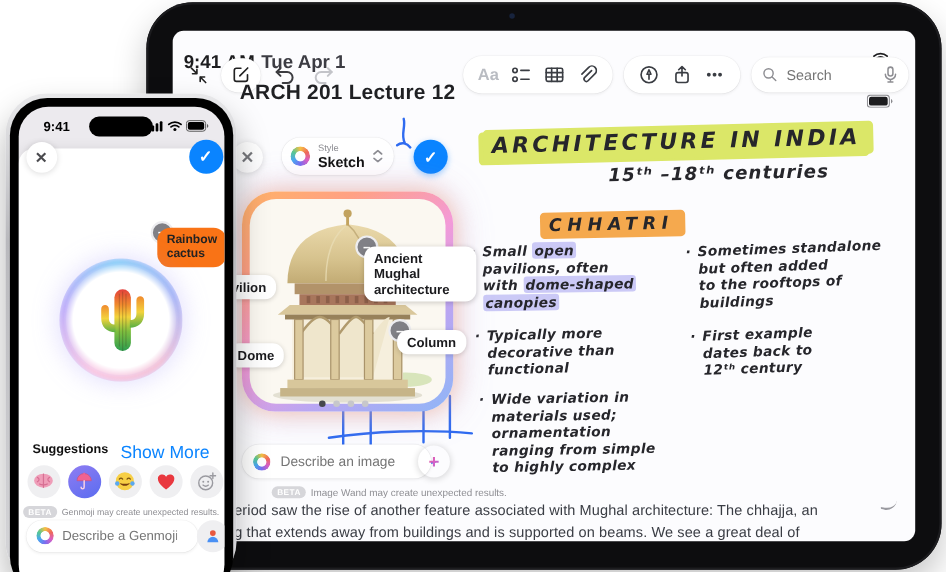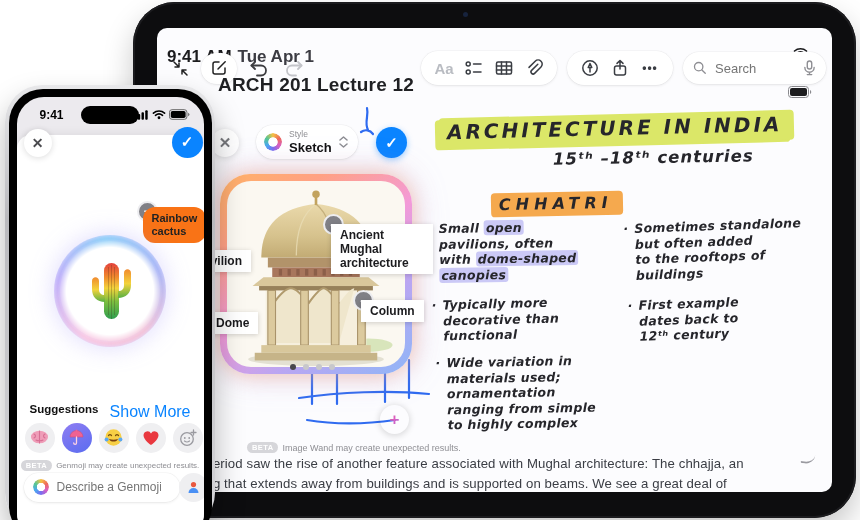--- a/index.html
+++ b/index.html
@@ -62,21 +62,21 @@
   .iw-check{left:219px;top:99px;width:31px;height:31px;border-radius:50%;background:#0a84ff;color:#fff;display:flex;align-items:center;justify-content:center;font-size:15px;font-weight:bold;box-shadow:0 2px 6px rgba(10,132,255,.4);}
   .ai-donut{width:18px;height:18px;border-radius:50%;background:conic-gradient(#f6c044,#ef6a5a,#d95fc3,#7a6df0,#4aa8f0,#57c793,#f6c044);
             -webkit-mask:radial-gradient(circle,transparent 34%,#000 40%);mask:radial-gradient(circle,transparent 34%,#000 40%);}
   .chevs{display:flex;flex-direction:column;gap:2px;}
 
   .iw-img-glow{left:63px;top:146px;width:192px;height:200px;border-radius:30px;padding:0;
       background:linear-gradient(145deg,#ffb266 0%,#ffa184 22%,#f39ad8 48%,#b9a6f2 72%,#8fb6f7 100%);
       box-shadow:0 0 22px rgba(255,164,108,.55), 0 0 34px rgba(160,150,250,.35);}
   .iw-img{position:absolute;left:7px;top:7px;right:7px;bottom:7px;border-radius:24px;background:#fbf8f1;overflow:hidden;}
 
-  .tag{position:absolute;background:#fff;border-radius:0;box-shadow:0 1px 5px rgba(0,0,0,.18);padding:4px 9px;font-size:12px;font-weight:bold;color:#1b1b1e;white-space:pre-line;line-height:14px;}
+  .tag{position:absolute;background:#fff;border-radius:10px;box-shadow:0 1px 5px rgba(0,0,0,.18);padding:4px 9px;font-size:12px;font-weight:bold;color:#1b1b1e;white-space:pre-line;line-height:14px;}
   .minus{position:absolute;width:17px;height:17px;border-radius:50%;background:#808086;border:2px solid #ededf0;color:#fff;display:flex;align-items:center;justify-content:center;font-size:12px;line-height:1;font-weight:bold;}
 
   .pg-dots{left:133px;top:336px;display:flex;gap:7px;}
   .pg-dots i{width:6px;height:6px;border-radius:50%;background:#c7c7cb;display:block;}
   .pg-dots i.on{background:#47474c;}
 
   .iw-input{left:63px;top:376px;width:152px;height:31px;padding:0 10px;gap:7px;}
   .iw-input input{border:0;outline:0;background:transparent;font-size:12.5px;color:#9a9aa0;width:108px;font-family:"Liberation Sans",sans-serif;}
   .iw-plus{left:222px;top:376px;width:31px;height:31px;font-size:17px;font-weight:bold;
            background-image:linear-gradient(120deg,#ef6a4e,#d95fc3,#4a84f0);color:#e0604e;
@@ -337,20 +337,24 @@
       <span class="abs minus iw" style="left:196px;top:262px;">−</span>
       <span class="abs tag iw" style="left:204px;top:272px;">Column</span>
 
       <div class="abs pg-dots iw">
           <i class="on"></i>
           <i></i>
           <i></i>
           <i></i>
         </div>
 
+      <div class="abs pill iw-input iw">
+        <span class="ai-donut" style="width:16px;height:16px;"></span>
+        <input placeholder="Describe an image" style="">
+      </div>
       <div class="abs circle-btn iw-plus iw" style="background-color:#fff;">+</div>
       <div class="abs beta-line iw-beta iw">
         <span class="beta-pill">BETA</span>
         <span>Image Wand may create unexpected results.</span>
       </div>
 
     </div>
   </div>
 
   <div class="abs iphone">

